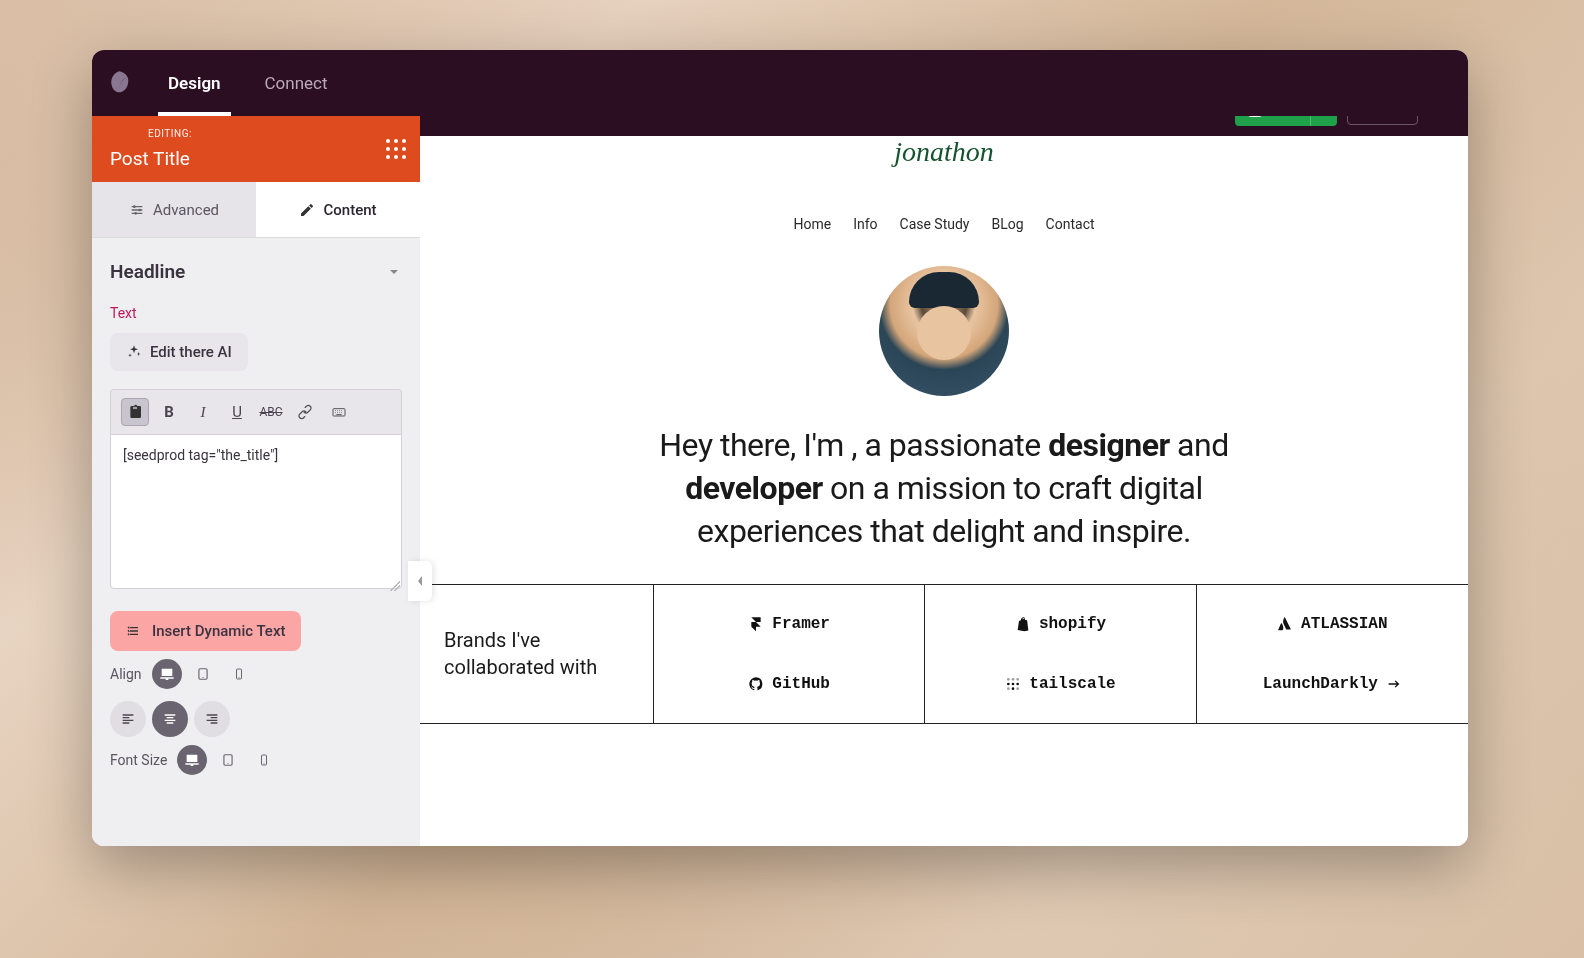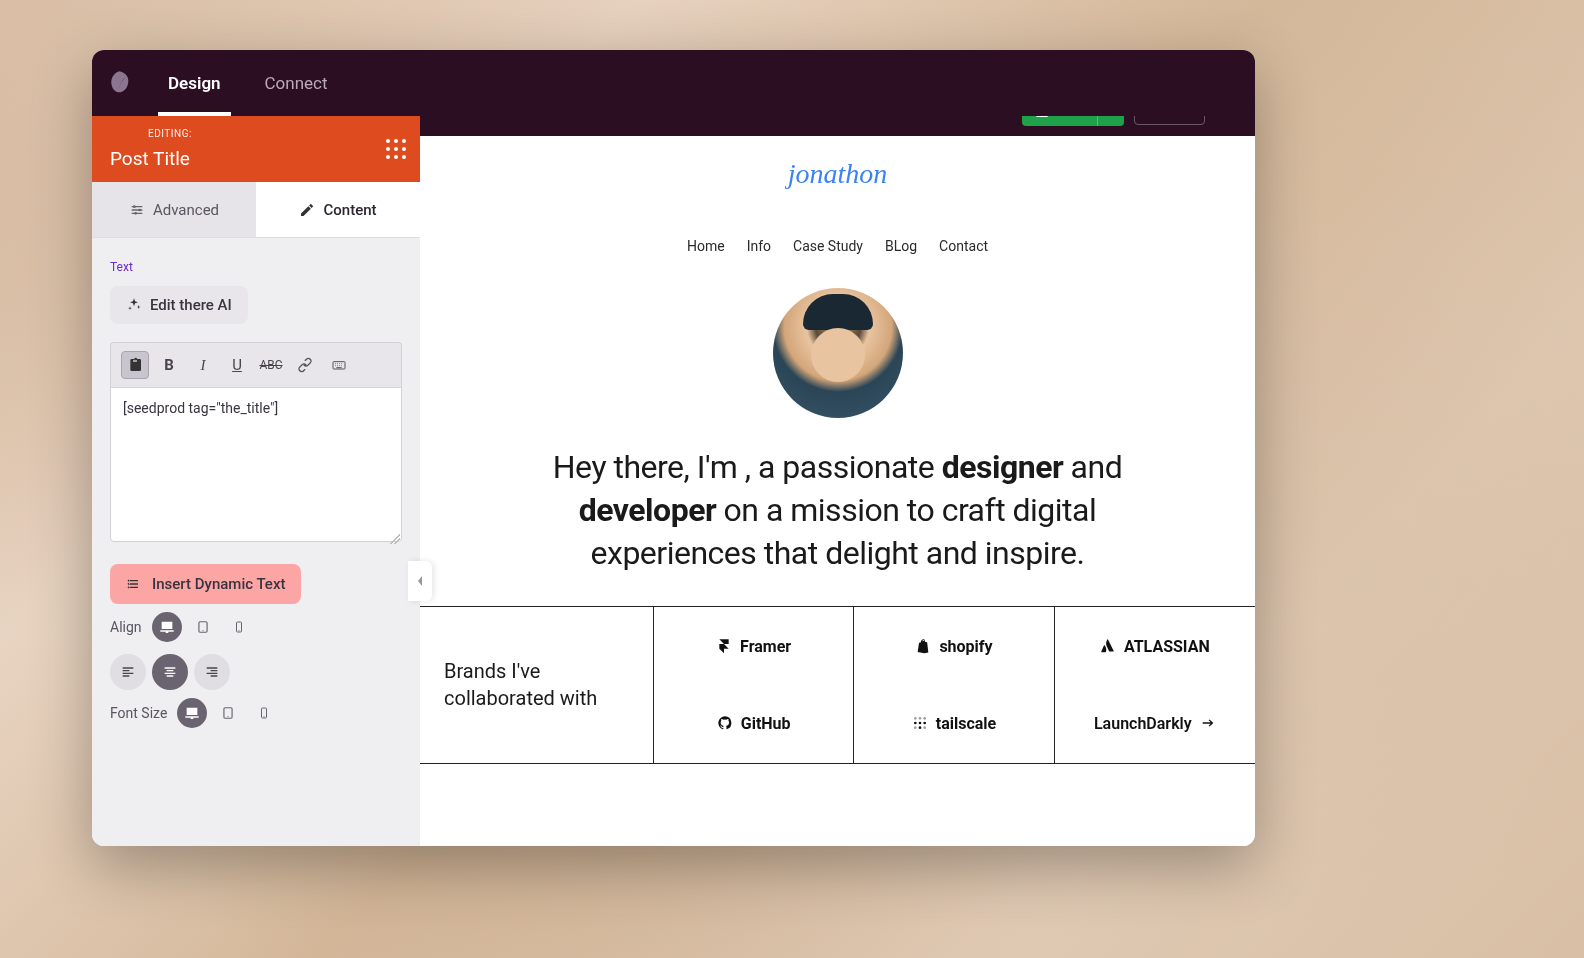--- a/index.html
+++ b/index.html
@@ -17,21 +17,21 @@
   background:
     radial-gradient(ellipse at 20% 30%, rgba(180,140,100,0.3) 0%, transparent 40%),
     radial-gradient(ellipse at 70% 60%, rgba(200,170,140,0.25) 0%, transparent 45%),
     radial-gradient(ellipse at 40% 80%, rgba(170,130,95,0.2) 0%, transparent 35%),
     radial-gradient(ellipse at 85% 20%, rgba(210,180,150,0.3) 0%, transparent 40%);
 }
 .app-window {
   position: absolute;
   left: 92px;
   top: 50px;
-  width: 1163px;
+  width: 1376px;
   height: 796px;
   border-radius: 12px;
   overflow: hidden;
   box-shadow: 0 20px 60px rgba(0,0,0,0.3);
   background: #fff;
 }
 .topbar {
   height: 66px;
   background: #2c0e23;
   display: flex;
@@ -128,21 +128,21 @@
 }
 .section-header {
   display: flex;
   justify-content: space-between;
   align-items: center;
   font-size: 19px;
   font-weight: 600;
   color: #3a3340;
   margin-bottom: 22px;
 }
-.field-label { font-size: 12px; color: #6d28d9; margin-bottom: 12px; }
+.field-label { font-size: 14px; color: #be185d; margin-bottom: 12px; }
 .ai-btn {
   display: inline-flex;
   align-items: center;
   gap: 8px;
   padding: 10px 16px;
   border-radius: 8px;
   background: #e8e6eb;
   color: #3a3340;
   font-size: 15px;
   font-weight: 500;
@@ -293,25 +293,24 @@
   color: #c9bcc6;
   padding: 5px 12px;
   border-radius: 4px;
   font-size: 13px;
   cursor: pointer;
 }
 .close-x { color: #c9bcc6; cursor: pointer; font-size: 18px; padding: 4px 6px; }
 .site-canvas { background: #fff; }
 .site-brand {
   text-align: center;
-  padding-top: 22px;
   font-family: "Brush Script MT", cursive;
   font-size: 28px;
   font-style: italic;
-  color: #3b82f6;
+  color: #14532d;
 }
 .site-nav {
   display: flex;
   gap: 22px;
   justify-content: center;
   margin-top: 12px;
   font-size: 14px;
   color: #2a2a2a;
 }
 .site-nav span { cursor: pointer; margin-top: 36px; }
@@ -362,26 +361,27 @@
 .brands-label {
   font-size: 20px;
   color: #1a1a1a;
   display: flex;
   align-items: center;
   line-height: 1.35;
 }
 .brand-col {
   display: flex;
   flex-direction: column;
-  gap: 58px;
+  gap: 42px;
   align-items: center;
   justify-content: center;
   font-size: 16px;
   font-weight: 700;
   color: #111;
+  font-family: Liberation Mono, monospace;
 }
 .brand-item { display: flex; align-items: center; gap: 8px; }
 .brands-divider { border-top: 1px solid #222; height: 24px; }
 .icon-svg { width: 16px; height: 16px; flex-shrink: 0; }
 </style>
 </head>
 <body>
 <div class="bg-texture"></div>
 
 <div class="app-window">
@@ -523,20 +523,26 @@
       </div>
       <div class="inner-tab active">
         <svg class="icon-svg" viewBox="0 0 24 24">
             <path fill="#333" d="M3 17.25V21h3.75L17.81 9.94l-3.75-3.75L3 17.25zM20.71 7.04a1 1 0 0 0 0-1.41l-2.34-2.34a1 1 0 0 0-1.41 0l-1.83 1.83 3.75 3.75 1.83-1.83z"></path>
           </svg>
         <span>Content</span>
       </div>
     </div>
 
     <div class="sidebar-content">
+      <div class="section-header">
+        <span>Headline</span>
+        <svg width="16" height="16" viewBox="0 0 16 16">
+            <path fill="#888" d="M4 6l4 4 4-4z"></path>
+          </svg>
+      </div>
       <div class="field-label">Text</div>
 
       <div class="ai-btn">
         <svg class="icon-svg" viewBox="0 0 24 24">
             <path fill="#333" d="M12 2l1.5 4.5L18 8l-4.5 1.5L12 14l-1.5-4.5L6 8l4.5-1.5L12 2zm7 10l.9 2.6L22 15l-2.1.4L19 18l-.9-2.6L16 15l2.1-.4L19 12zM6 14l.7 2L9 17l-2.3.3L6 20l-.7-2.7L3 17l2.3-1L6 14z"></path>
           </svg>
         <span>Edit there AI</span>
       </div>
 
       <div class="toolbar">

